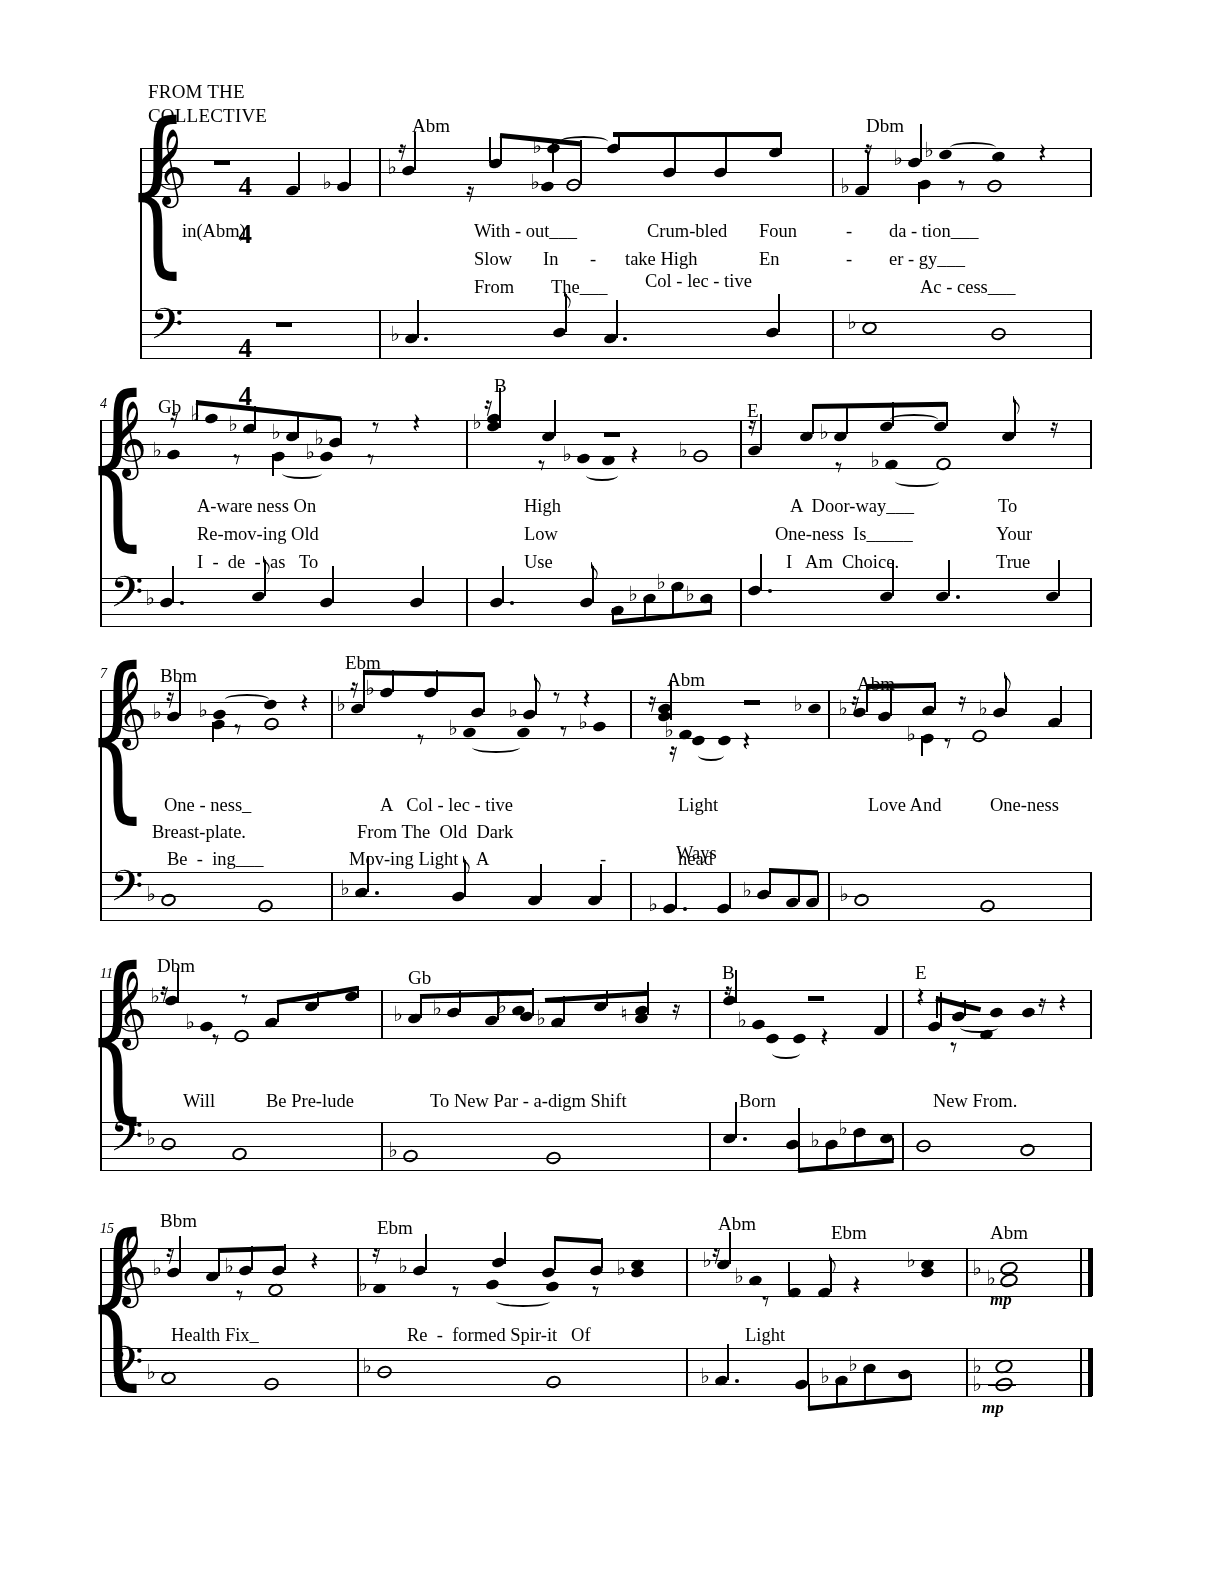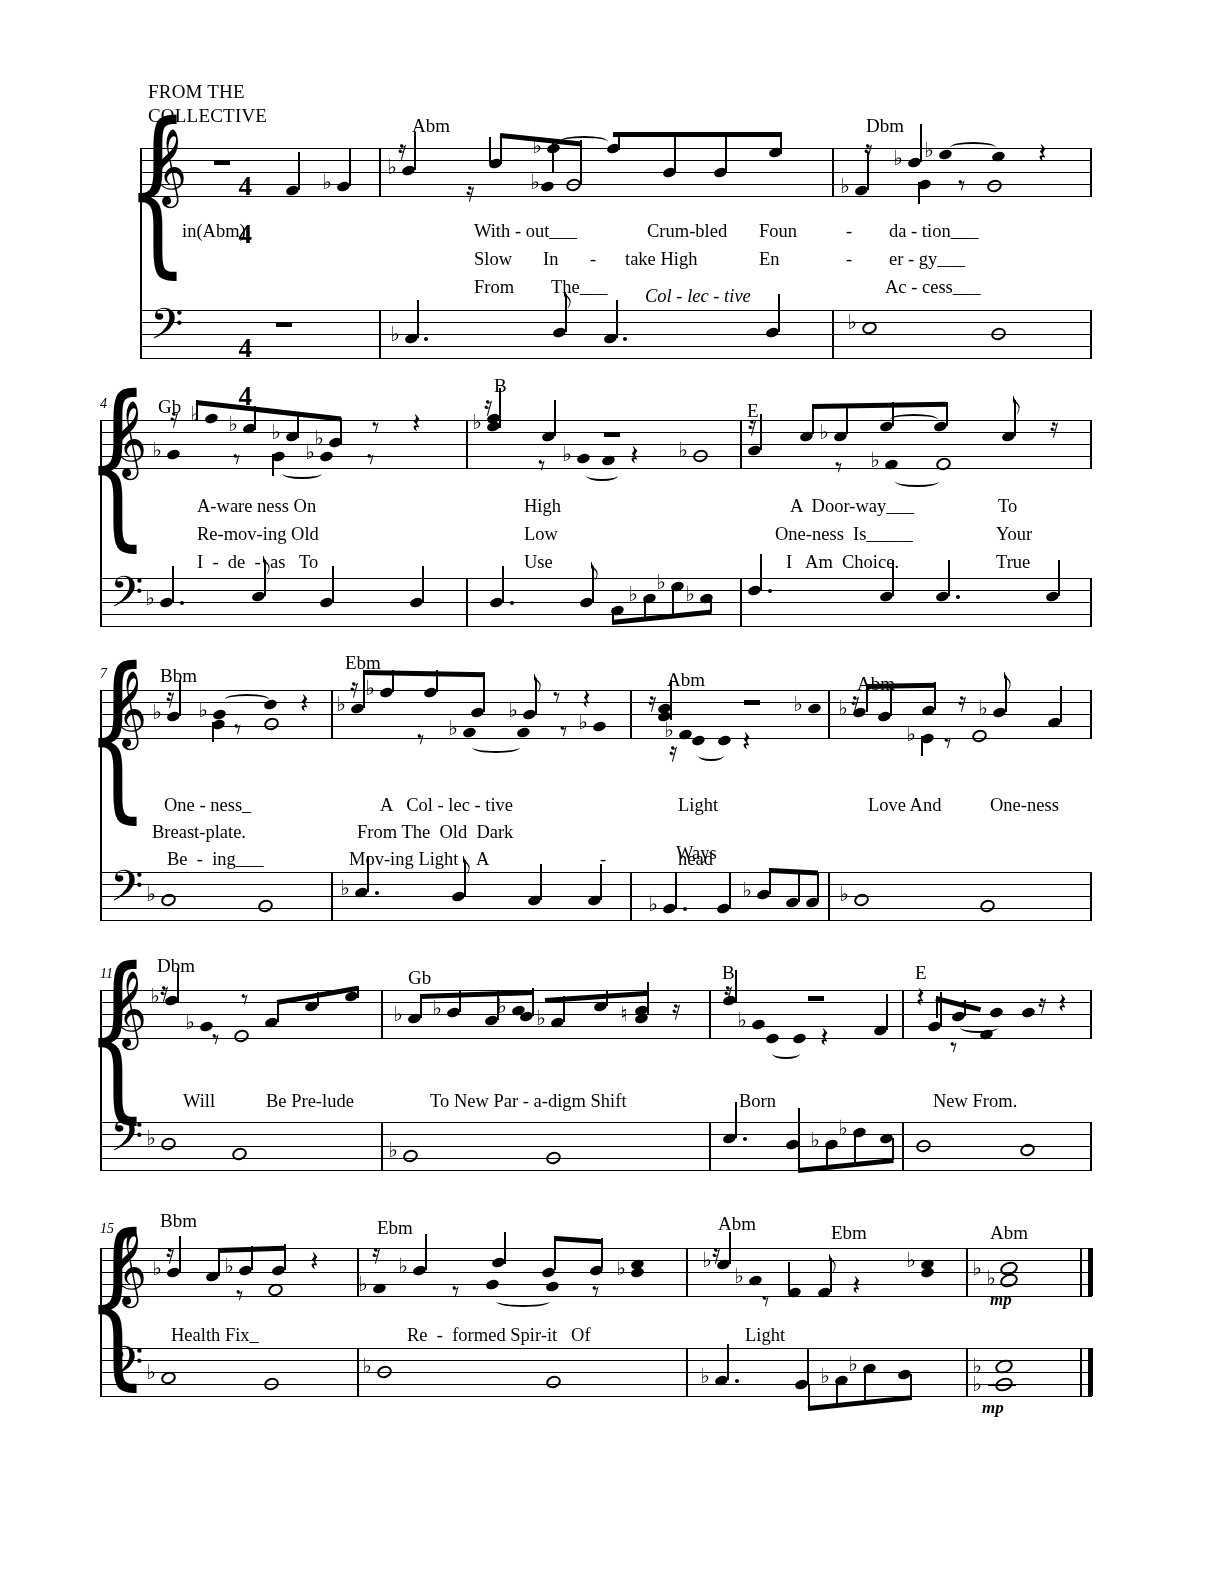--- a/index.html
+++ b/index.html
@@ -338,22 +338,22 @@
     <div class="lyric" style="left:889px; top:221px;">da - tion___</div>
     <div class="lyric" style="left:474px; top:249px;">Slow</div>
     <div class="lyric" style="left:543px; top:249px;">In</div>
     <div class="lyric" style="left:590px; top:249px;">-</div>
     <div class="lyric" style="left:625px; top:249px;">take High</div>
     <div class="lyric" style="left:759px; top:249px;">En</div>
     <div class="lyric" style="left:846px; top:249px;">-</div>
     <div class="lyric" style="left:889px; top:249px;">er - gy___</div>
     <div class="lyric" style="left:474px; top:277px;">From</div>
     <div class="lyric" style="left:551px; top:277px;">The___</div>
-    <div class="lyric" style="left:645px; top:286px;font-style:italic;">Col - lec - tive</div>
-    <div class="lyric" style="left:885px; top:277px;">Ac - cess___</div>
+    <div class="lyric" style="left:645px; top:271px;">Col - lec - tive</div>
+    <div class="lyric" style="left:920px; top:277px;">Ac - cess___</div>
   </div>
 
   <div class="system">
     <div class="brace" style="left:86px; top:393px;">{</div>
 
     <div class="staff" style="left:100px; top:420px; width:992px;">
       <div class="sl"></div>
         <div class="sl"></div>
         <div class="sl"></div>
         <div class="sl"></div>

